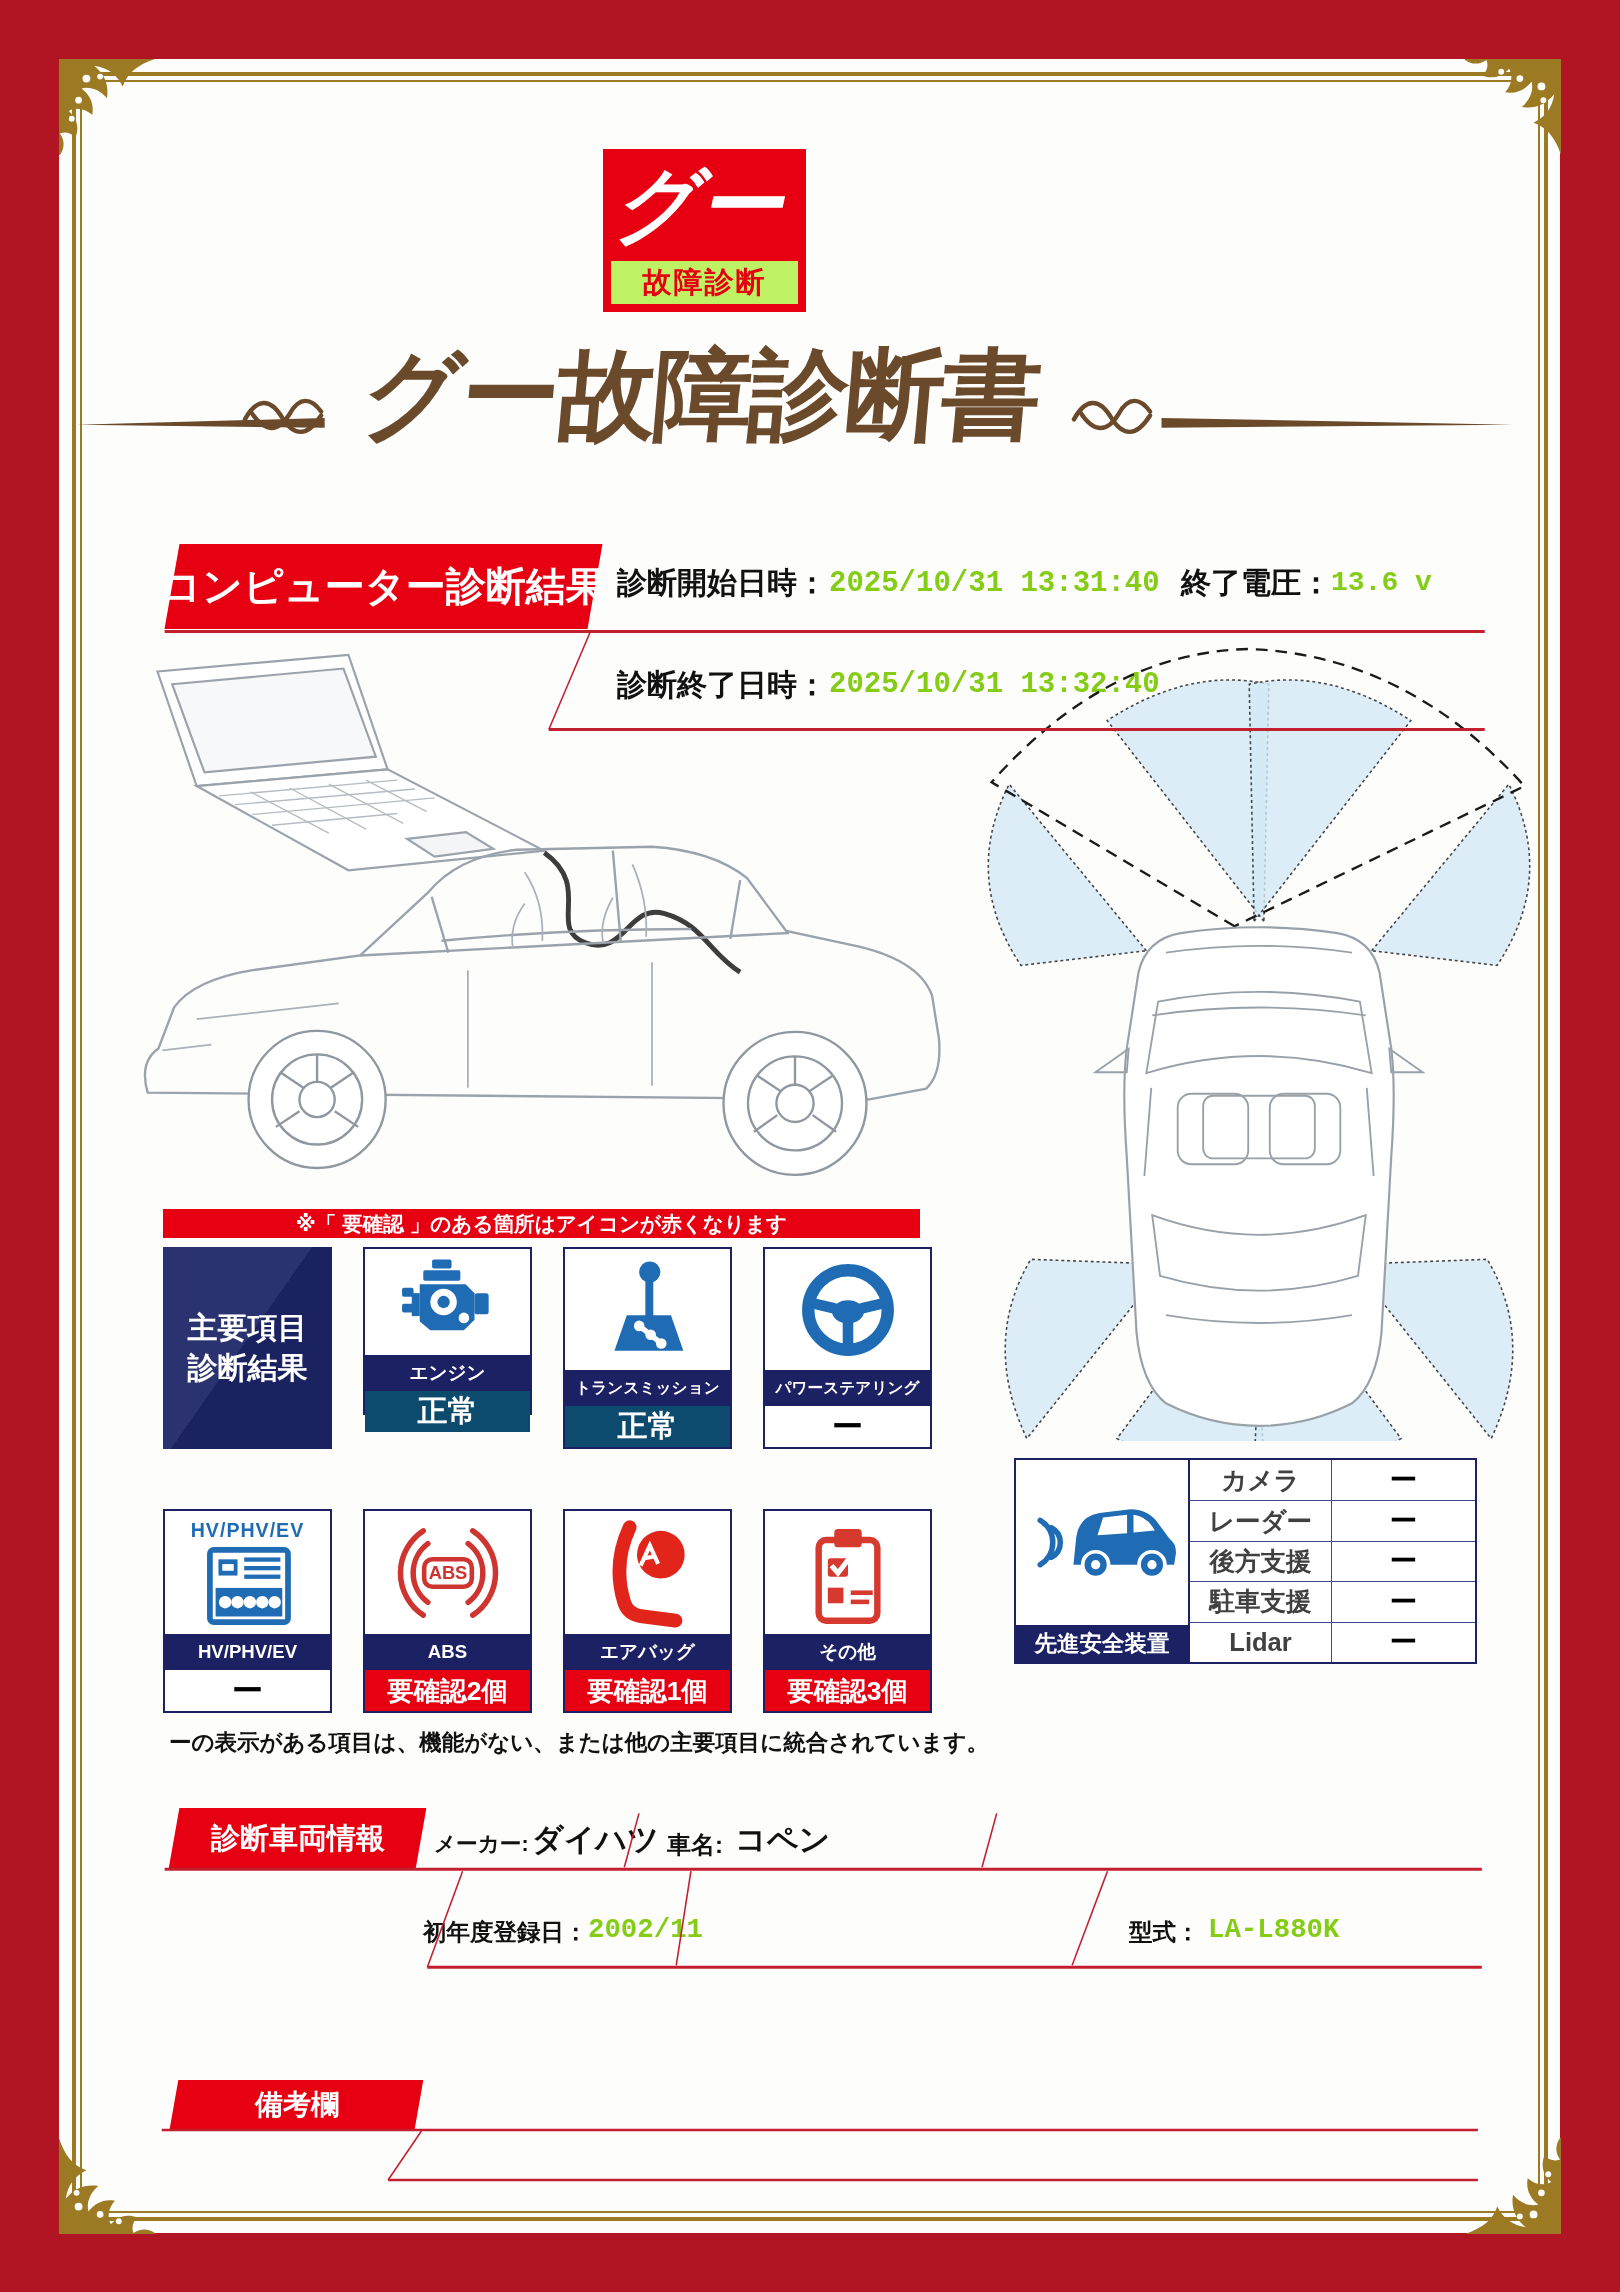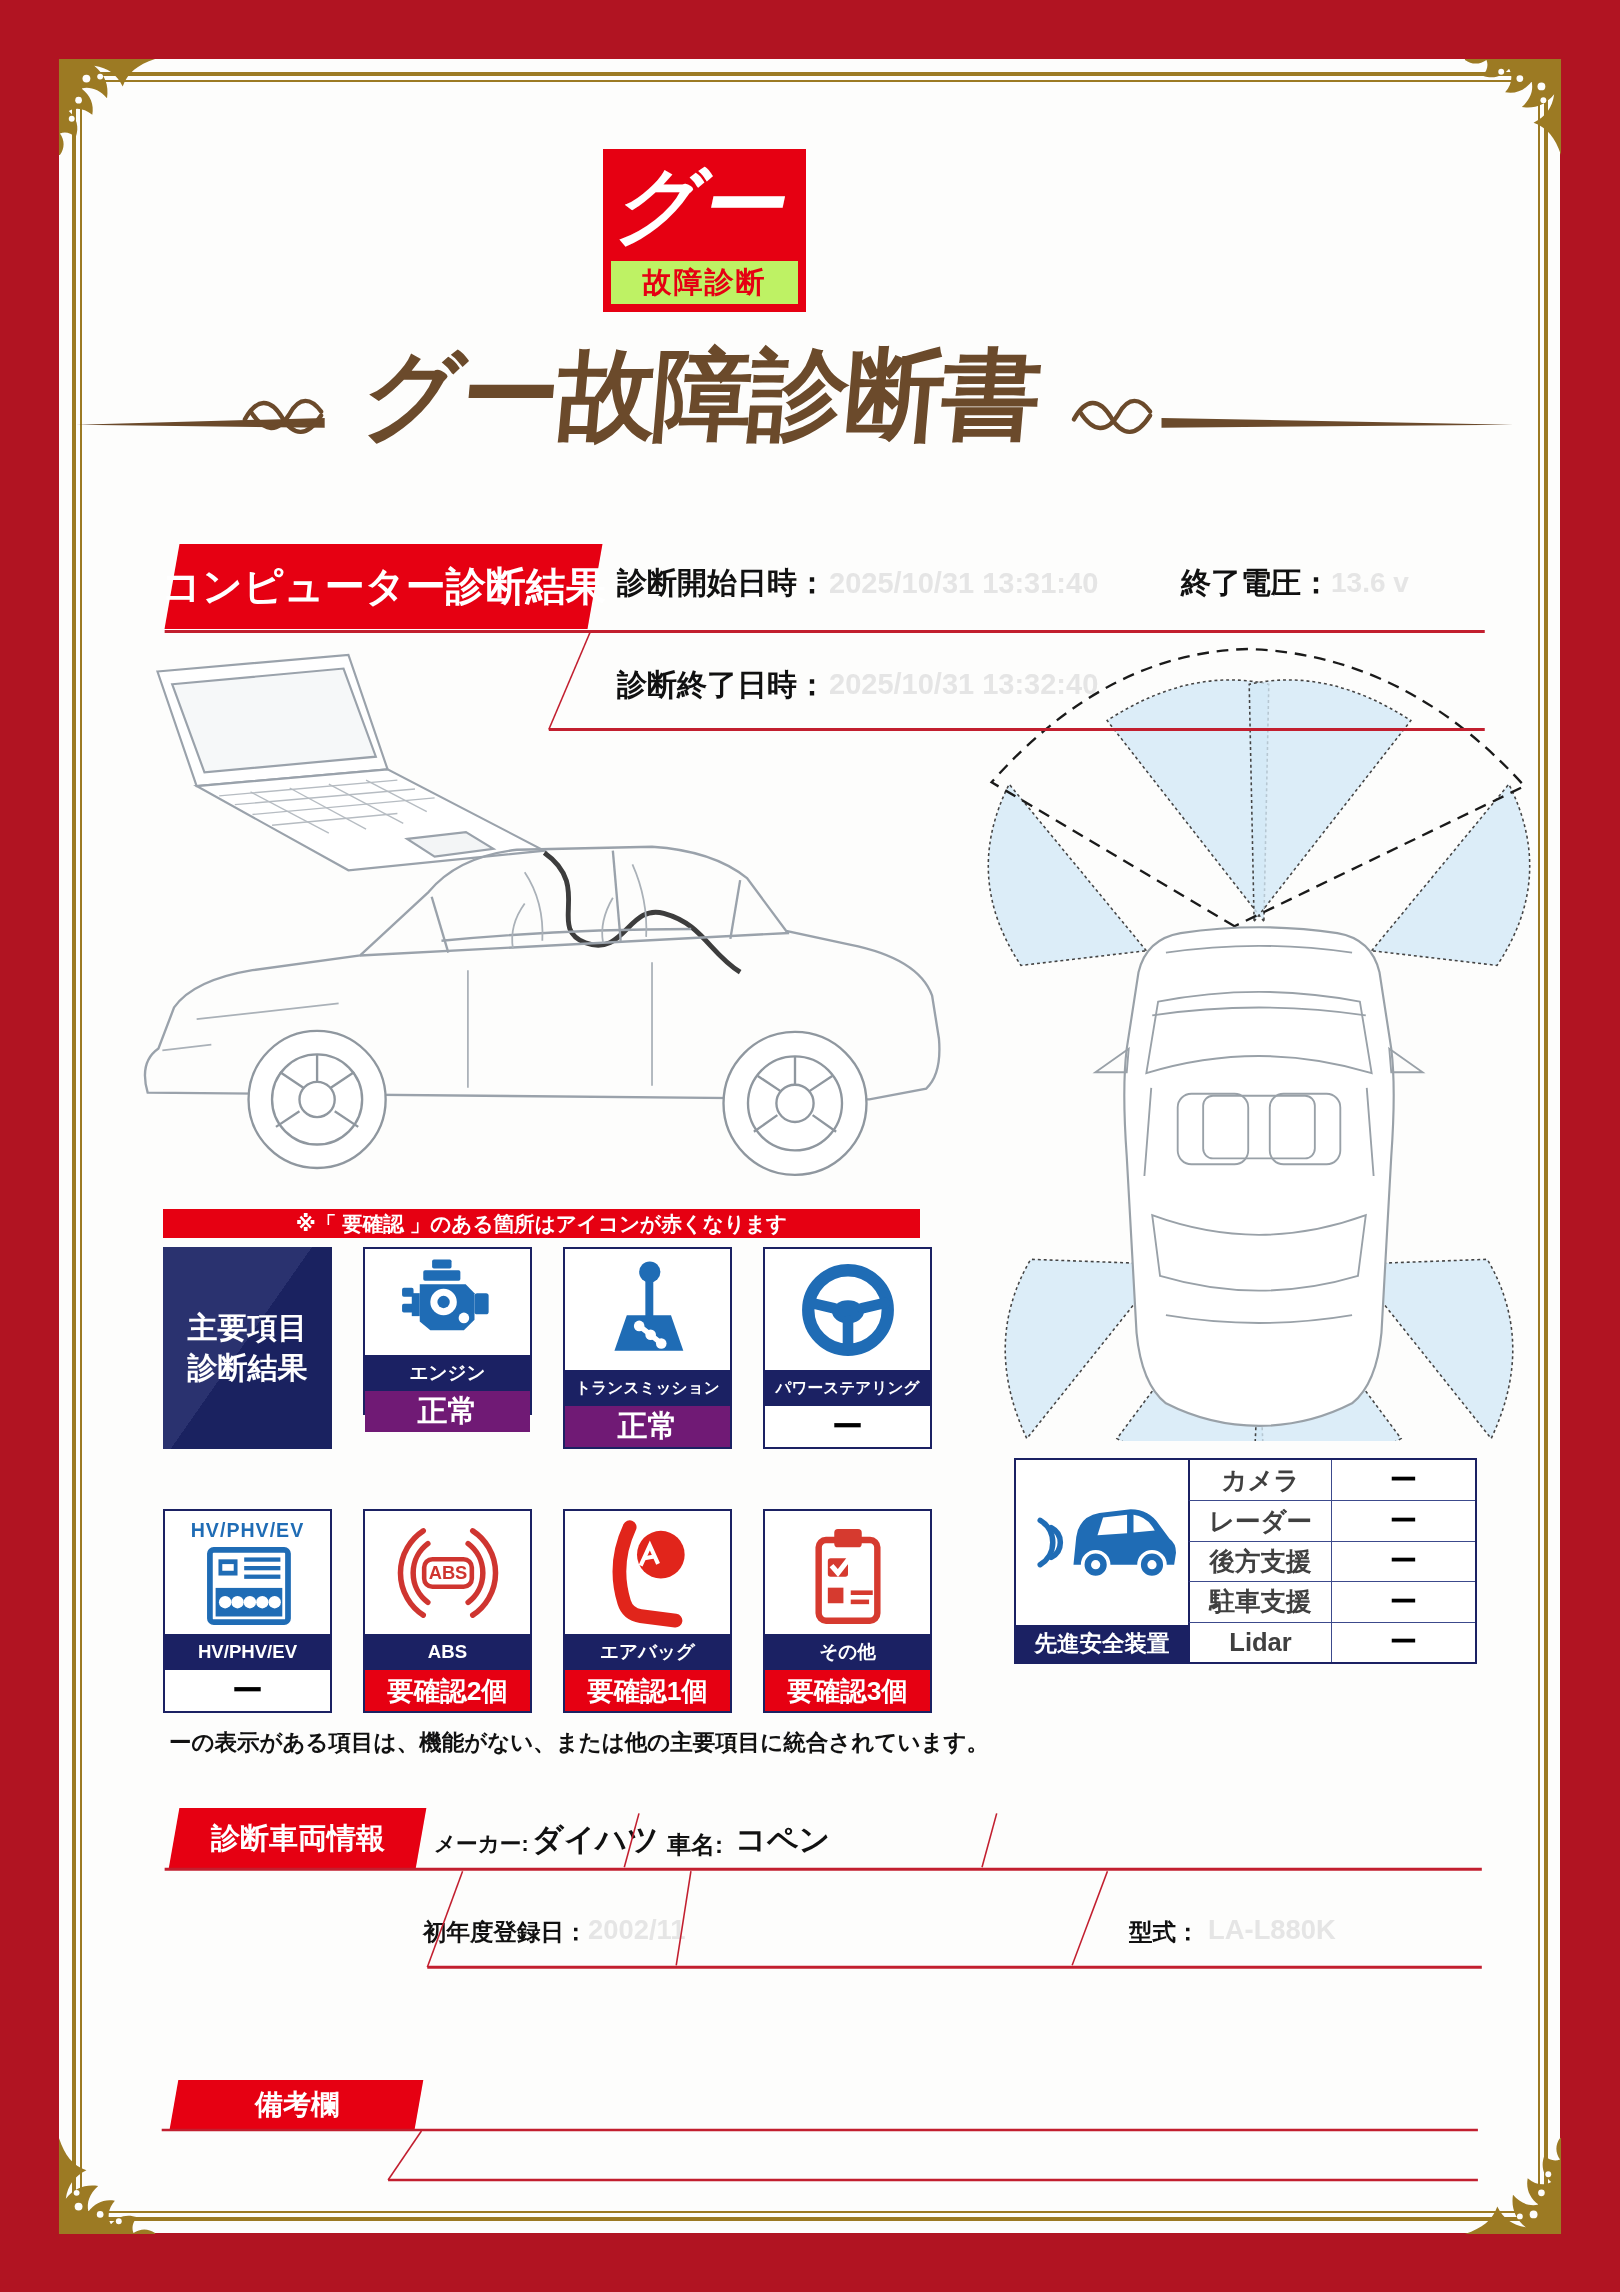--- a/index.html
+++ b/index.html
@@ -33,39 +33,39 @@
           display:flex;align-items:center;justify-content:center;}
   .banner > span{transform:skewX(10deg);color:#fff;font-weight:bold;white-space:nowrap;}
   #banner-diag{left:172px;top:544px;width:423px;height:85px;}
   #banner-diag > span{font-size:40px;}
   #banner-vehicle{left:174px;top:1808px;width:247px;height:61px;}
   #banner-vehicle > span{font-size:29px;}
   #banner-remarks{left:174px;top:2080px;width:245px;height:49px;}
   #banner-remarks > span{font-size:28px;}
 
   .lbl{position:absolute;font-weight:bold;color:#111;white-space:nowrap;}
-  .val{position:absolute;font-family:Liberation Sans, sans-serif;
-       font-weight:bold;color:#e5e5e5;white-space:nowrap;}
+  .val{position:absolute;font-family:Liberation Mono, monospace;
+       font-weight:bold;color:#84cc16;white-space:nowrap;}
   .jval{position:absolute;font-weight:bold;color:#111;white-space:nowrap;}
 
   
   .note-strip{position:absolute;left:163px;top:1209px;width:757px;height:29px;background:#e60012;
               display:flex;align-items:center;justify-content:center;color:#fff;font-weight:bold;font-size:20.6px;}
   .main-panel{position:absolute;left:163px;top:1247px;width:169px;height:202px;
               background:linear-gradient(125deg,#2a326f 48%,#1a2260 48%);
               display:flex;align-items:center;justify-content:center;color:#fff;
               font-size:30px;font-weight:bold;line-height:1.35;text-align:left;}
   .card{position:absolute;width:169px;background:#fff;border:2.9px solid #1b2163;box-sizing:border-box;
         display:flex;flex-direction:column;}
   .card .icon-area{flex:1;display:flex;flex-direction:column;align-items:center;justify-content:center;}
   .card .label{height:36px;flex:none;background:#1b2163;color:#fff;font-weight:bold;font-size:18.6px;
                display:flex;align-items:center;justify-content:center;white-space:nowrap;}
   .card .label.small{font-size:15.7px;}
   .card .status{height:41px;flex:none;display:flex;align-items:center;justify-content:center;font-weight:bold;}
-  .status.ok{background:#701a75;color:#fff;font-size:30px;}
+  .status.ok{background:#0c4a6e;color:#fff;font-size:30px;}
   .status.none{background:#fff;color:#000;font-size:31px;}
   .status.warn{background:#e60012;color:#fff;font-size:26.5px;}
   .hv-top{color:#1f6cb5;font-weight:bold;font-size:19.6px;margin-bottom:3.9px;letter-spacing:1px;}
   .grid-note{position:absolute;left:169px;top:1727px;font-size:22.5px;font-weight:bold;color:#111;white-space:nowrap;}
 
   
   .safety{position:absolute;left:1014px;top:1458px;width:463px;height:206px;border:2.9px solid #1b2163;
           box-sizing:border-box;background:#fff;display:grid;
           grid-template-columns:172px 143px 1fr;grid-template-rows:repeat(5,1fr);}
   .safety .iconcell{grid-row:1/6;grid-column:1;position:relative;display:flex;align-items:flex-start;justify-content:flex-end;}

